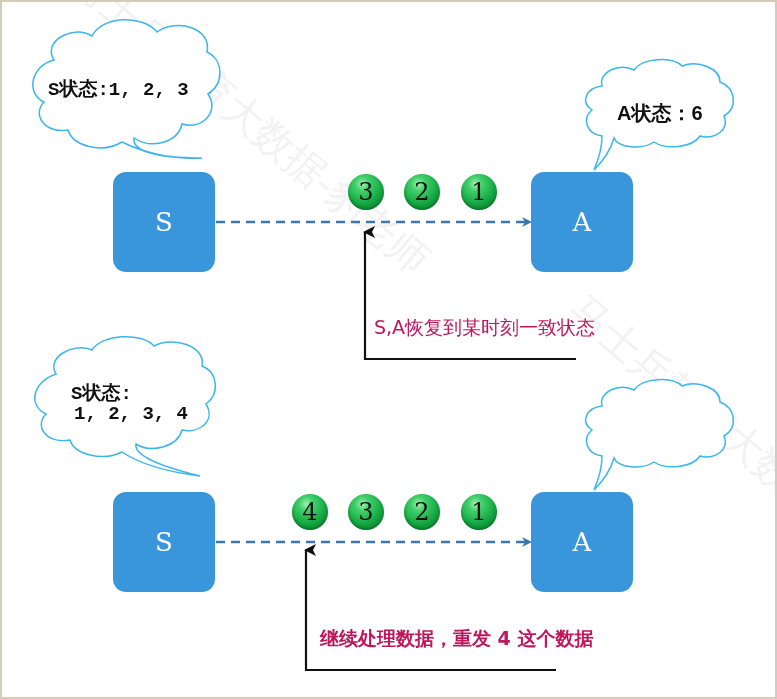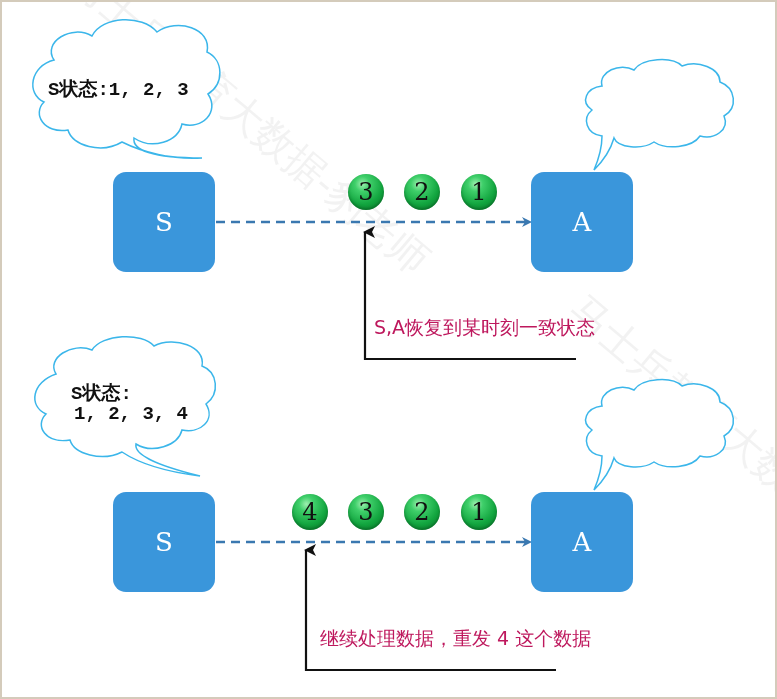--- a/index.html
+++ b/index.html
@@ -70,20 +70,21 @@
     <path d="M600,404 C596,390 618,380 632,388 C640,376 670,374 680,384 C696,378 718,386 718,400 C734,406 736,426 722,434 C728,448 712,458 698,454 C690,466 664,468 652,460 C640,468 616,466 612,456 C608,470 600,480 592,488 C598,474 600,462 600,454 C584,452 580,436 590,428 C578,420 584,406 600,404 Z" fill="#fff" stroke="#3bb6ea" stroke-width="1.5"></path>
 
     <line x1="214" y1="220" x2="528" y2="220" stroke="#3a78b0" stroke-width="2.5" stroke-dasharray="9,6" marker-end="url(#arrBlue)"></line>
     <line x1="214" y1="540" x2="528" y2="540" stroke="#3a78b0" stroke-width="2.5" stroke-dasharray="9,6" marker-end="url(#arrBlue)"></line>
 
     <polyline points="574,357 363,357 363,230" fill="none" stroke="#111" stroke-width="2.2" marker-end="url(#arrBlack)"></polyline>
     <polyline points="554,668 304,668 304,548" fill="none" stroke="#111" stroke-width="2.2" marker-end="url(#arrBlack)"></polyline>
   </svg>
 
   <div class="bubble-text serif-b" style="left:46px; top:74px;">S状态:1, 2, 3</div>
+  <div class="bubble-text sans-b" style="left:615px; top:98px;">A状态：6</div>
 
   <div class="node" style="left:111px; top:170px;">S</div>
   <div class="node" style="left:529px; top:170px;">A</div>
 
   <div class="ball" style="left:346px; top:172px;">3</div>
   <div class="ball" style="left:402px; top:172px;">2</div>
   <div class="ball" style="left:459px; top:172px;">1</div>
 
   <div class="note" style="left:372px; top:313px;">S,A恢复到某时刻一致状态</div>
 
@@ -91,14 +92,14 @@
   <div class="bubble-text serif-b" style="left:72px; top:401px;">1, 2, 3, 4</div>
 
   <div class="node" style="left:111px; top:490px;">S</div>
   <div class="node" style="left:529px; top:490px;">A</div>
 
   <div class="ball" style="left:290px; top:492px;">4</div>
   <div class="ball" style="left:346px; top:492px;">3</div>
   <div class="ball" style="left:402px; top:492px;">2</div>
   <div class="ball" style="left:459px; top:492px;">1</div>
 
-  <div class="note" style="left:318px; top:624px;">继续处理数据，重发 4 这个数据</div>
+  <div class="note" style="left:318px; top:624px;font-weight:bold;">继续处理数据，重发 4 这个数据</div>
 </div>
 
 </body></html>

